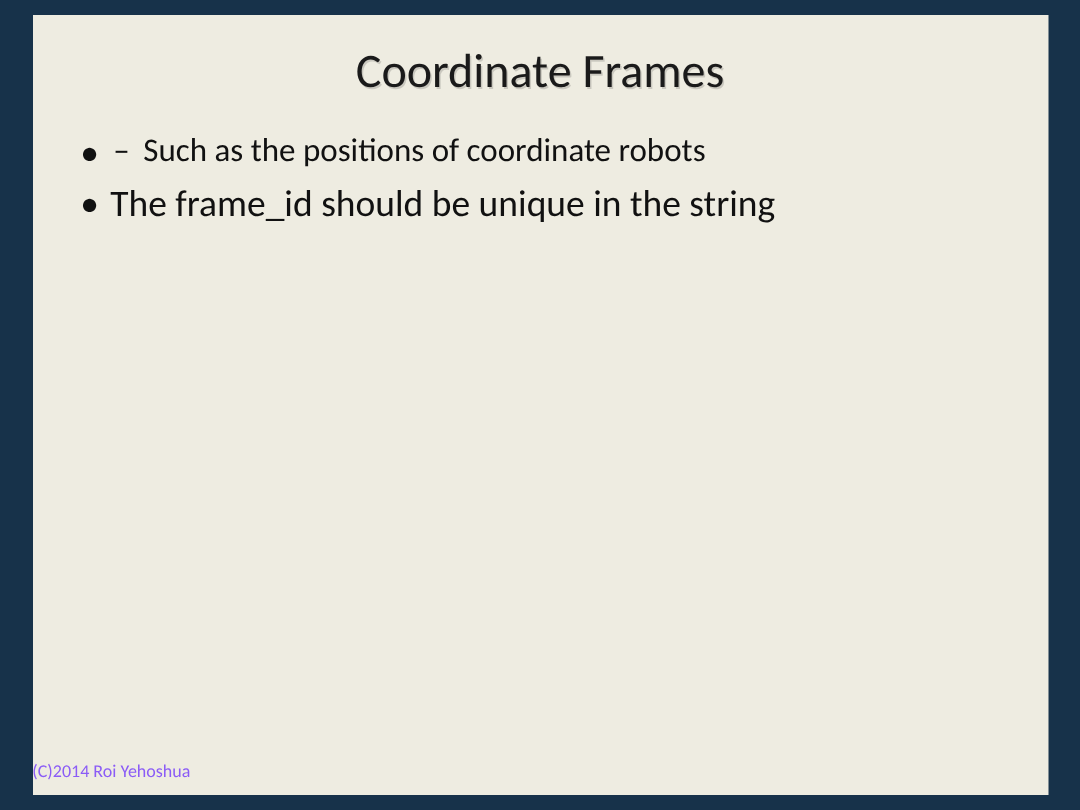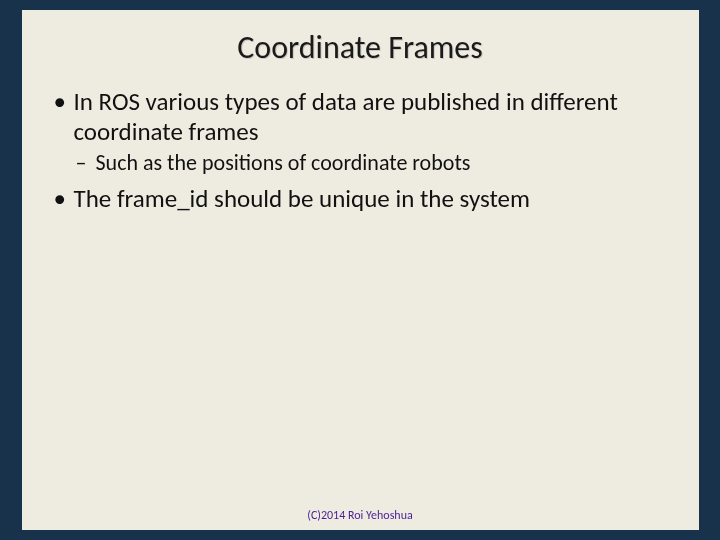--- a/index.html
+++ b/index.html
@@ -60,39 +60,38 @@
     position: absolute;
     left: 2px;
     top: 0;
     font-size: 22px;
   }
   .footer {
     position: absolute;
     bottom: 8px;
     left: 0;
     right: 0;
-    text-align: center;
+    text-align: left;
     font-size: 12px;
-    color: #4c1d95;
+    color: #8b5cf6;
   }
 </style>
 </head>
 <body>
 
 <div class="slide">
   <h1 class="title">Coordinate Frames</h1>
 
   <ul class="top">
     <li>
-      <span>In ROS various types of data are published in different coordinate frames</span>
       <ul class="sub">
         <li>
           <span>Such as the positions of coordinate robots</span>
         </li>
       </ul>
     </li>
     <li>
-      <span>The frame_id should be unique in the system</span>
+      <span>The frame_id should be unique in the string</span>
     </li>
   </ul>
 
   <div class="footer">(C)2014 Roi Yehoshua</div>
 </div>
 
 </body></html>

